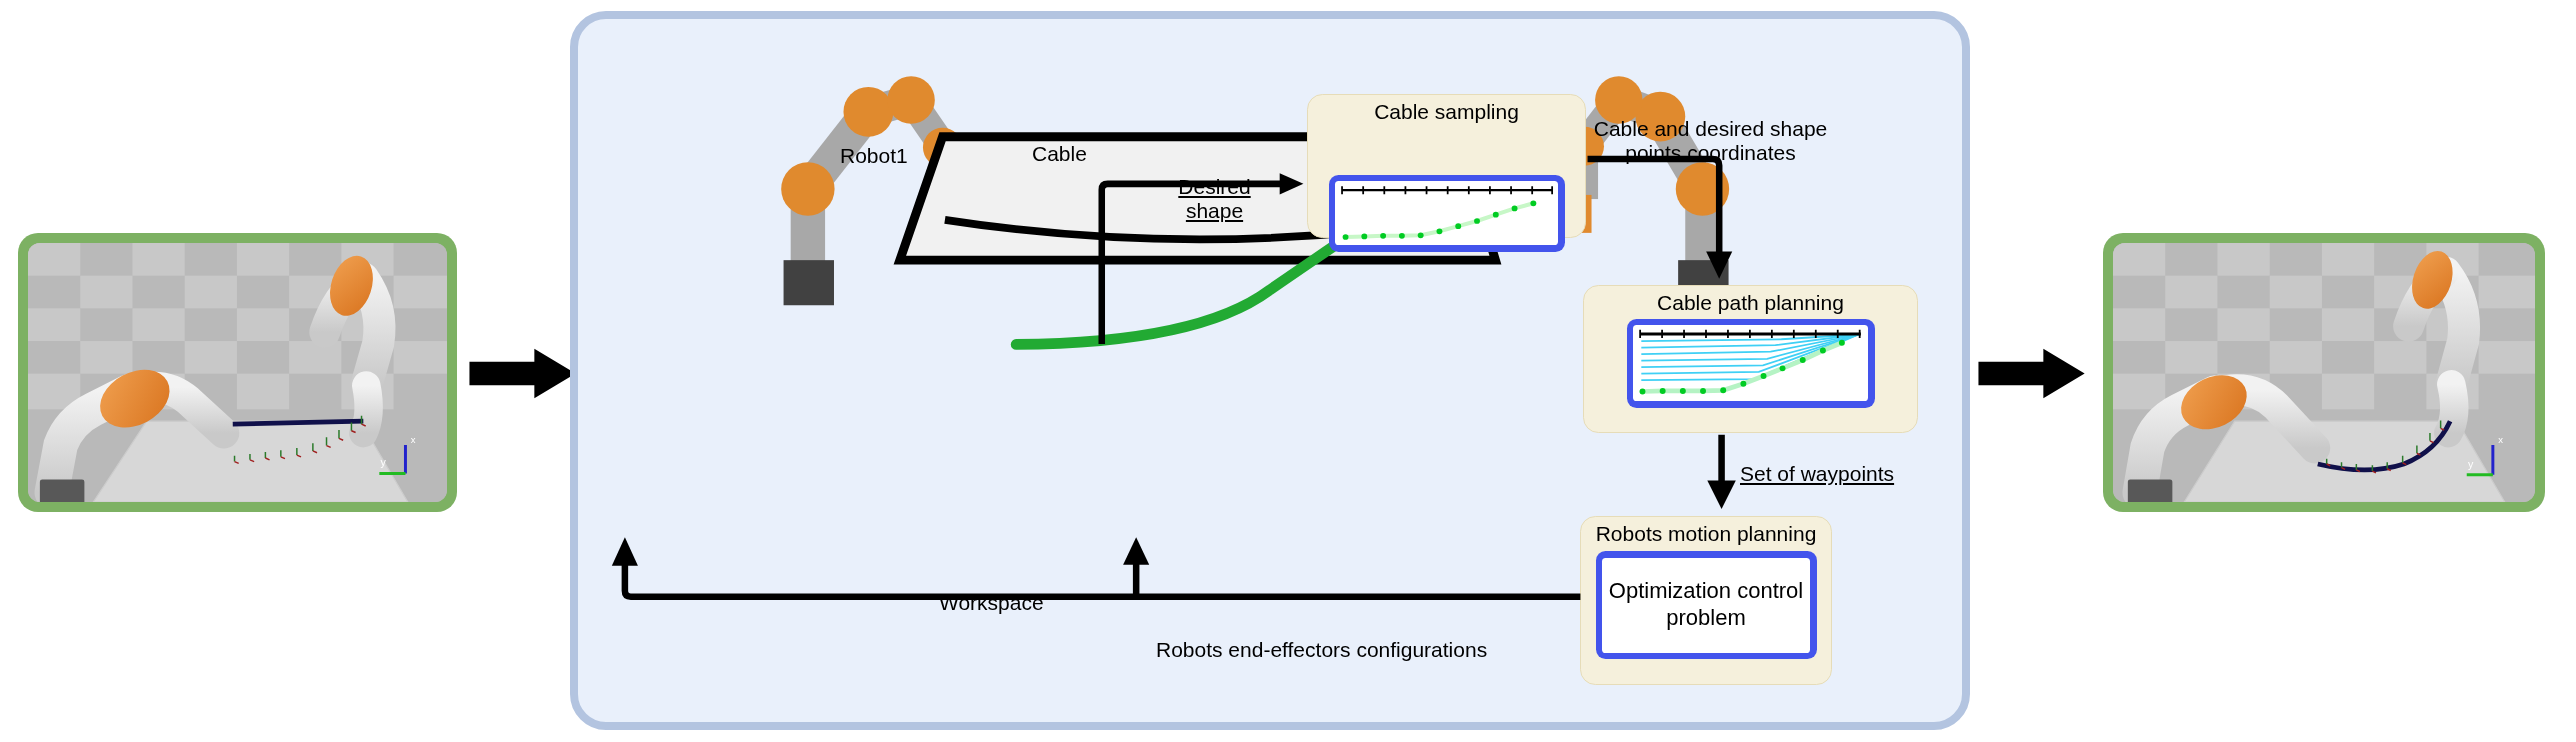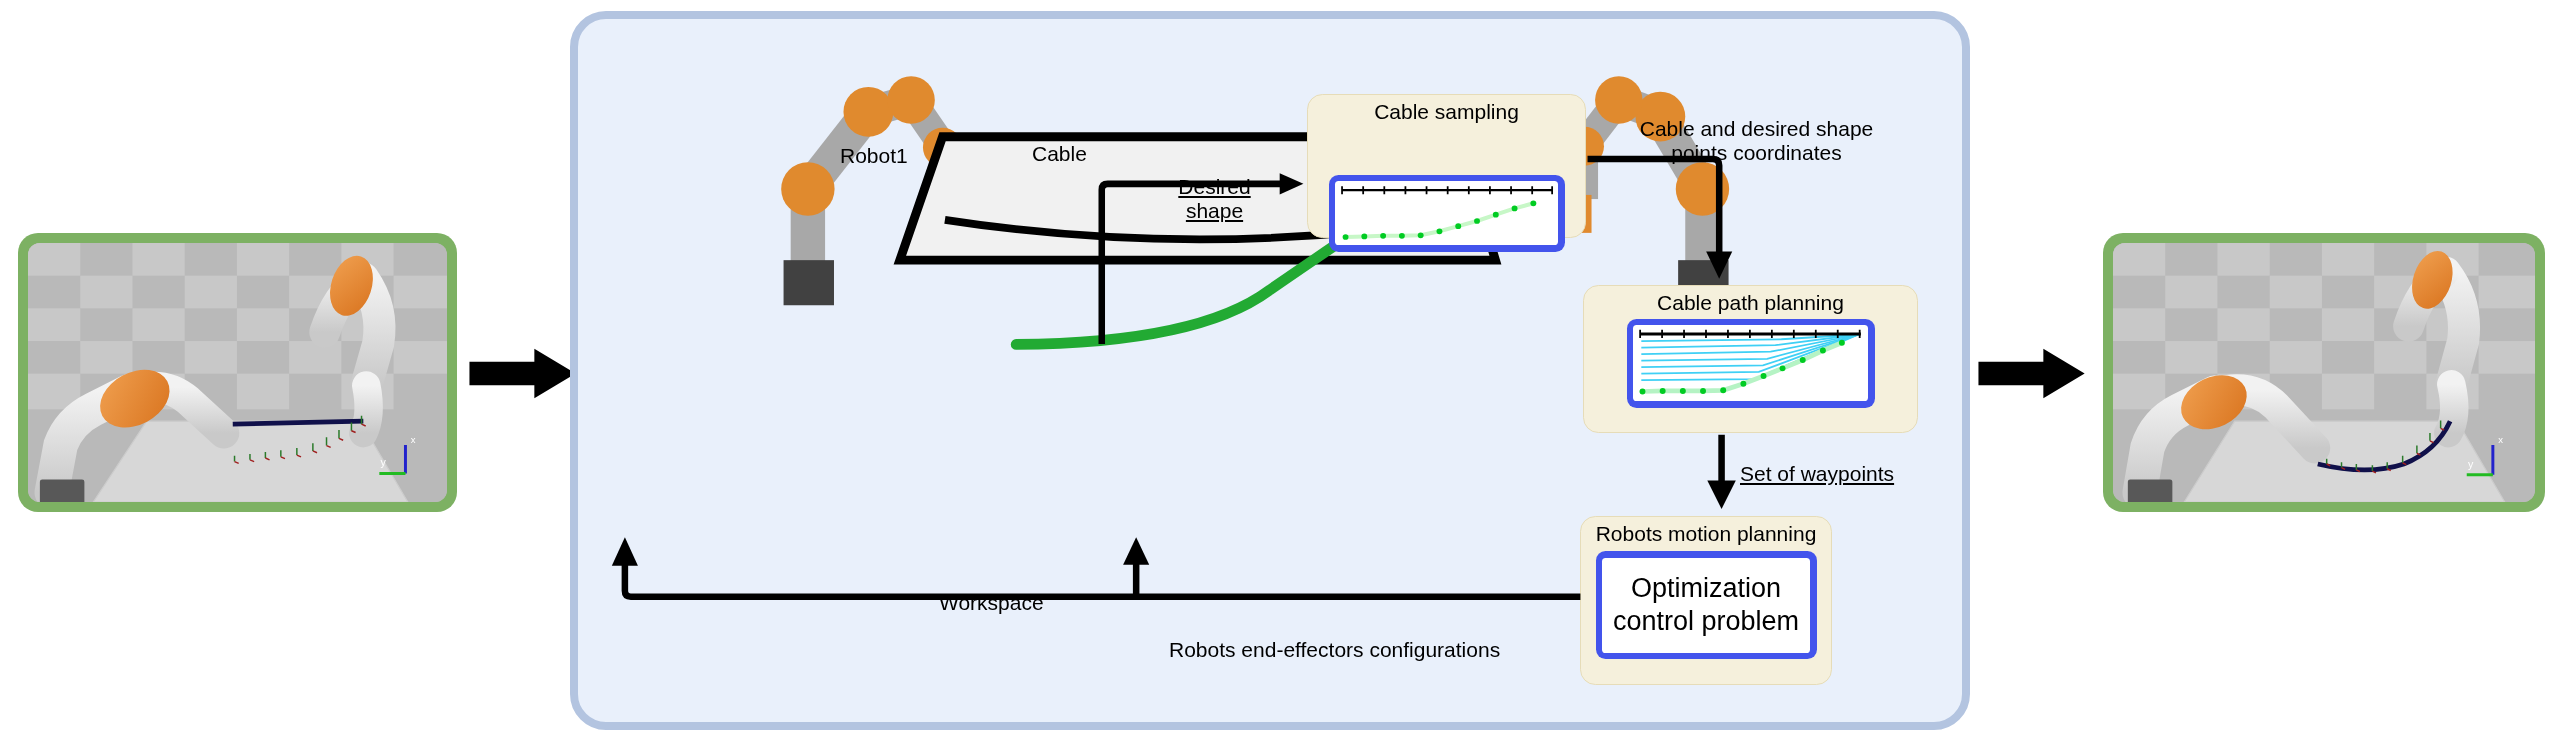--- a/index.html
+++ b/index.html
@@ -13,21 +13,21 @@
   
   #pipeline{position:absolute;left:570px;top:10.7px;width:1400px;height:719px;
             border-radius:36px;background:#e9f0fb;border:8.3px solid #b3c4e0;box-sizing:border-box;}
   
   .module{position:absolute;background:#f5f0dc;border:1.2px solid #e6dcb8;border-radius:15.4px;box-sizing:border-box;
           display:flex;flex-direction:column;align-items:center;}
   .module-title{font-size:21px;line-height:1.05;padding-top:6px;text-align:center;white-space:nowrap;color:#000;}
   .bluebox{background:#4354ec;border-radius:9.5px;padding:6.5px;box-sizing:border-box;}
   .bluebox-inner{background:#ffffff;width:100%;height:100%;border-radius:3.6px;overflow:hidden;position:relative;
                  display:flex;align-items:center;justify-content:center;}
-  .opt-text{font-size:27px;line-height:1.22;text-align:center;color:#000;}
+  .opt-text{font-size:22px;line-height:1.22;text-align:center;color:#000;}
   
   .lbl{position:absolute;font-size:21px;line-height:1.12;color:#000;white-space:pre-line;}
   .lbl.center{text-align:center;}
 </style>
 </head>
 <body>
 
 <div class="sim-panel" style="left:18px;top:233px;width:439px;height:279px;">
   <div class="sim-inner">
     <svg class="sim-svg" viewBox="0 0 706 436" preserveAspectRatio="none">
@@ -298,24 +298,24 @@
   </g>
 
   <g>
     <path d="M2664,1006 L1063,1006 Q1053,1006 1053,996 L1053,946" stroke="#000000" stroke-width="11" fill="none" stroke-linejoin="round"></path>
     <polygon points="1053,906 1031,954 1075,954" fill="#000000"></polygon>
     <path d="M1915,1006 L1915,944" stroke="#000000" stroke-width="11" fill="none"></path>
     <polygon points="1915,906 1893,952 1937,952" fill="#000000"></polygon>
   </g>
 </svg>
 
-<div class="lbl center" style="left:1602px;top:117px;width:309px;">Cable and desired shape
+<div class="lbl center" style="left:1556px;top:117px;width:309px;">Cable and desired shape
 points coordinates</div>
 <div class="lbl" style="left:1740px;top:462px;text-decoration:underline;">Set of waypoints</div>
-<div class="lbl" style="left:1156px;top:638px;margin-left:13px;">Robots end-effectors configurations</div>
+<div class="lbl" style="left:1156px;top:638px;">Robots end-effectors configurations</div>
 
 <svg class="abs" style="left:1978px;top:344px;width:113px;height:59px;" viewBox="0 0 190 100">
   <polygon points="0,30 110,30 110,8 180,50 110,92 110,70 0,70" fill="#000000"></polygon>
 </svg>
 
 <div class="sim-panel" style="left:2103px;top:233px;width:442px;height:279px;">
   <div class="sim-inner">
     <svg class="sim-svg" viewBox="0 0 711 436" preserveAspectRatio="none">
       <defs>
         <linearGradient id="lnkR" x1="0" y1="0" x2="0" y2="1">

